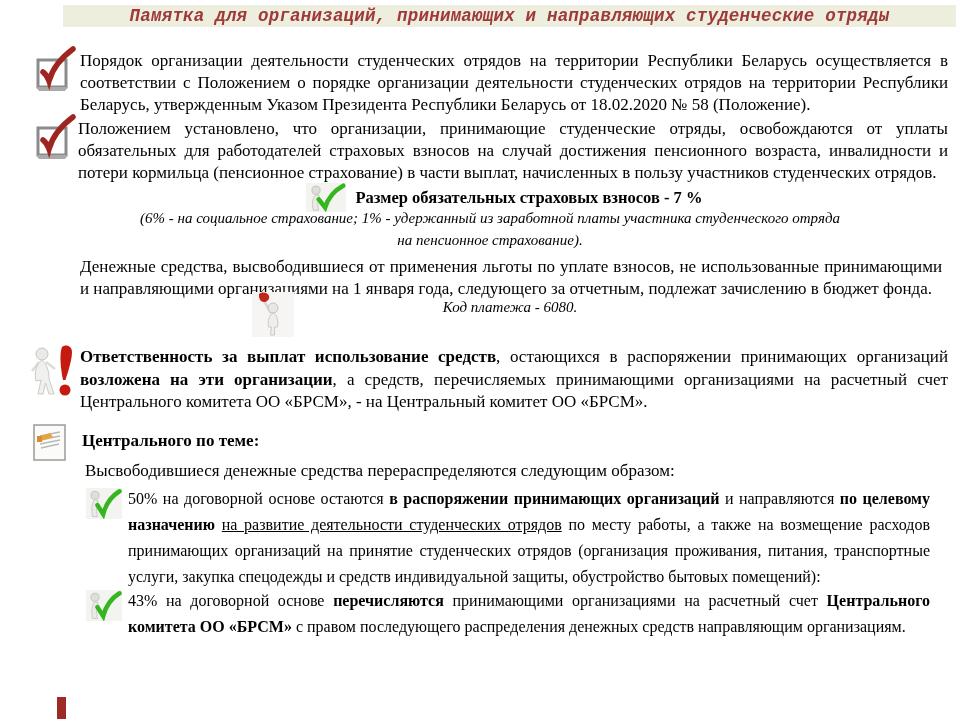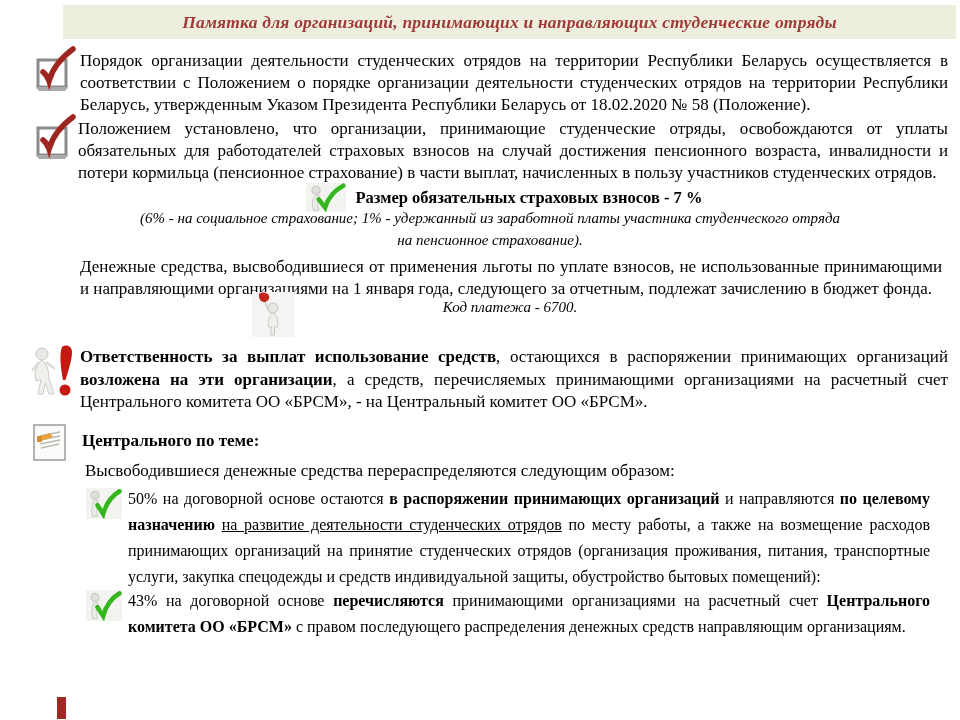--- a/index.html
+++ b/index.html
@@ -1,20 +1,20 @@
 <!DOCTYPE html>
 <html><head>
 <meta charset="utf-8">
 <style>
   html,body{margin:0;padding:0;background:#fff;}
   #page{position:relative;width:960px;height:720px;background:#ffffff;overflow:hidden;
         font-family:"Liberation Serif","DejaVu Serif",serif;color:#000;}
   .abs{position:absolute;}
-  .banner{left:63px;top:5px;width:893px;height:34px;background:#eeeedf;
-          display:flex;align-items:center;justify-content:center;}
+  .banner{left:63px;top:5px;width:893px;height:22px;background:#eeeedf;
+          display:flex;align-items:center;justify-content:center;font-family:Liberation Mono, monospace;}
   .title{font-size:17.5px;font-weight:bold;font-style:italic;color:#9e3a38;letter-spacing:.2px;}
   .para{font-size:17px;line-height:22px;text-align:justify;}
   .b{font-weight:bold;}
   .u{text-decoration:underline;}
   .centerline{text-align:center;}
   .sizeline1{left:0;top:183px;width:960px;display:flex;justify-content:center;align-items:center;
              gap:10px;padding-left:48px;box-sizing:border-box;font-size:16.5px;font-weight:bold;}
   .bolditalic{font-weight:normal;font-style:italic;font-size:15px;}
   .deadline{left:80px;top:296px;width:860px;text-align:center;line-height:22px;}
   .bullet-text{font-size:16px;line-height:26px;text-align:justify;}
@@ -69,21 +69,21 @@
   <div class="abs" style="left:252px;top:292px;width:42px;height:45px;">
     <svg viewBox="0 0 42 45" width="42" height="45">
       <rect width="42" height="45" fill="#f6f5f3"></rect>
       <path d="M19 21 L12 9" stroke="#d8d8d5" stroke-width="2.5"></path>
       <path d="M7 2 C11 -1 16 1 17 4 C18 7 15 10 12 10 C9 10 7 7 7 4 Z" fill="#c2261c"></path>
       <circle cx="21" cy="16" r="5" fill="#e7e7e4" stroke="#c3c3c0" stroke-width="1"></circle>
       <path d="M21 21 C17 23 15.5 29 16.5 35 L19.5 35 L18.5 43 L22.5 43 L22.5 35 L25.5 35 C26.5 28 25 23 21 21 Z" fill="#eeeeec" stroke="#c9c9c6" stroke-width="1"></path>
     </svg>
   </div>
   <div class="abs deadline bolditalic">
-    <div>Код платежа - 6700.</div>
+    <div>Код платежа - 6080.</div>
   </div>
 
   <div class="abs" style="left:29px;top:342px;width:48px;height:58px;">
     <svg viewBox="0 0 48 58" width="48" height="58">
       <circle cx="13" cy="12" r="6" fill="#e9e9e6" stroke="#c6c6c3" stroke-width="1"></circle>
       <path d="M10 20 L3 29" stroke="#dcdcd9" stroke-width="2.5"></path>
       <path d="M17 20 L26 27" stroke="#dcdcd9" stroke-width="2.5"></path>
       <path d="M13 18 C7 22 5 31 7 39 L12 38 L9 52 L14 52 L16.5 41 L20 52 L25 52 L20 37 C20 29 18 22 13 18 Z" fill="#f0f0ed" stroke="#cbcbc8" stroke-width="1"></path>
       <path d="M33 5 C37 2 43 4 43 10 C43 18 39 30 36.5 38 L34 38 C32 28 30 12 33 5 Z" fill="#c41a10"></path>
       <circle cx="36" cy="48" r="5.5" fill="#c41a10"></circle>

